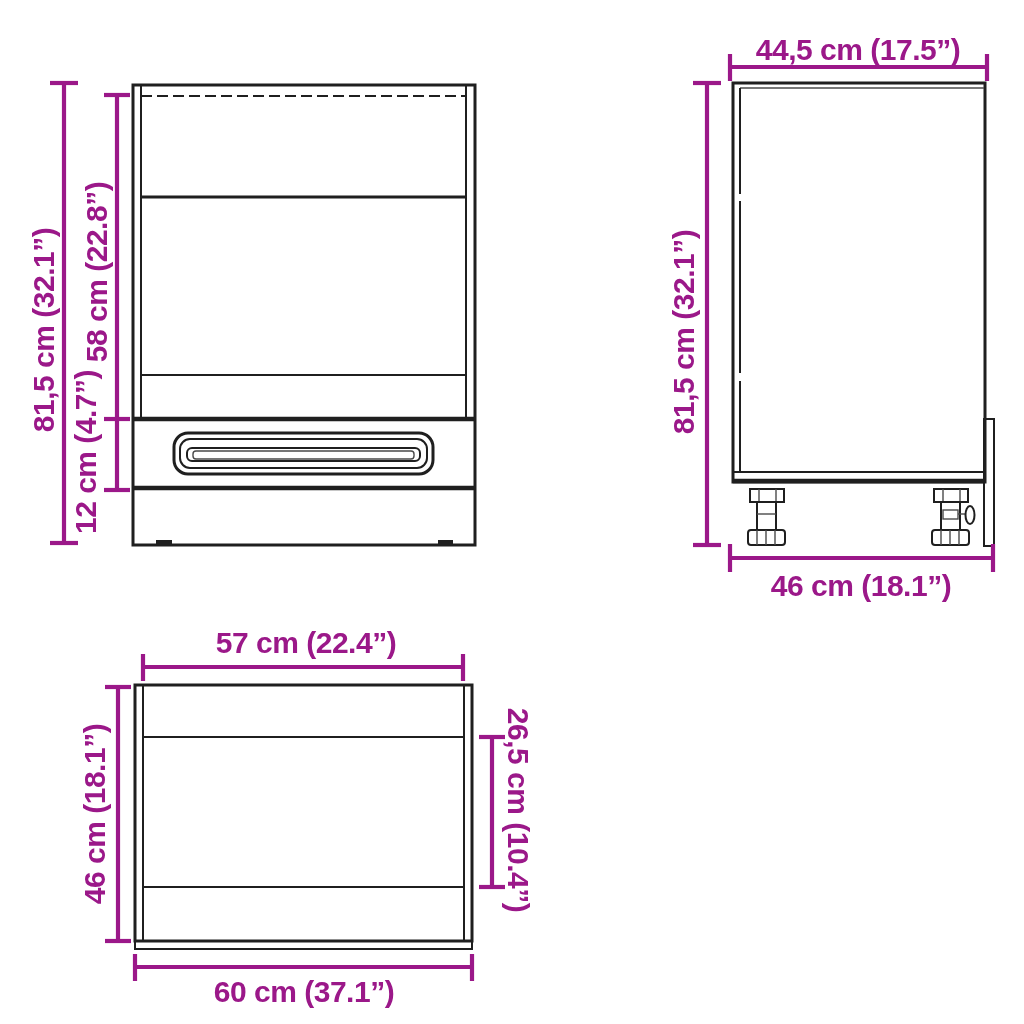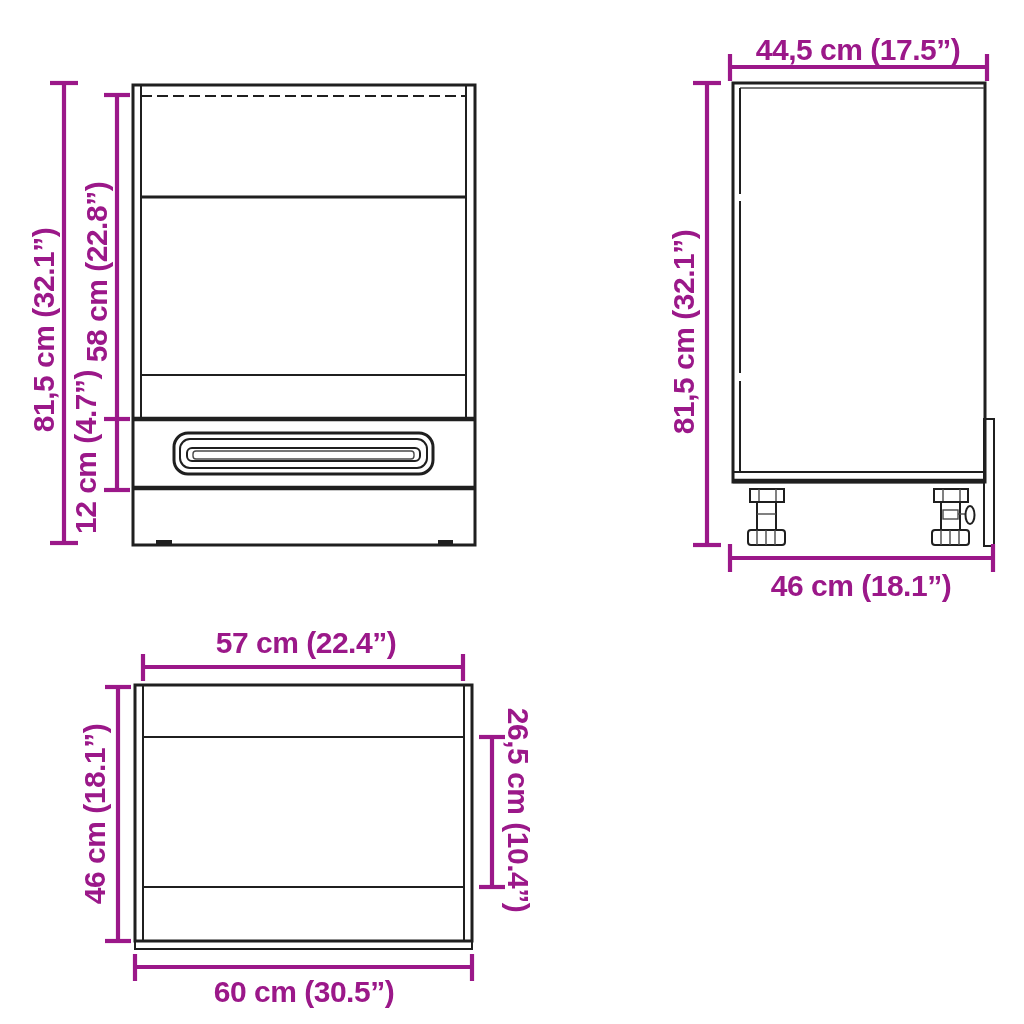--- a/index.html
+++ b/index.html
@@ -142,15 +142,15 @@
   <div class="dim-label rot-ccw" style="left:97px;  top:272px;">58 cm (22.8”)</div>
   <div class="dim-label rot-ccw" style="left:86px;  top:452px;">12 cm (4.7”)</div>
 
   <div class="dim-label rot-none" style="left:858px; top:40px;margin-top:10px;">44,5 cm (17.5”)</div>
   <div class="dim-label rot-ccw" style="left:684px; top:332px;">81,5 cm (32.1”)</div>
   <div class="dim-label rot-none" style="left:861px; top:586px;">46 cm (18.1”)</div>
 
   <div class="dim-label rot-none" style="left:306px; top:643px;">57 cm (22.4”)</div>
   <div class="dim-label rot-ccw" style="left:95px;  top:814px;">46 cm (18.1”)</div>
   <div class="dim-label rot-cw" style="left:518px; top:810px;">26,5 cm (10.4”)</div>
-  <div class="dim-label rot-none" style="left:304px; top:992px;">60 cm (30.5”)</div>
+  <div class="dim-label rot-none" style="left:304px; top:992px;">60 cm (37.1”)</div>
 
 </div>
 
 </body></html>

